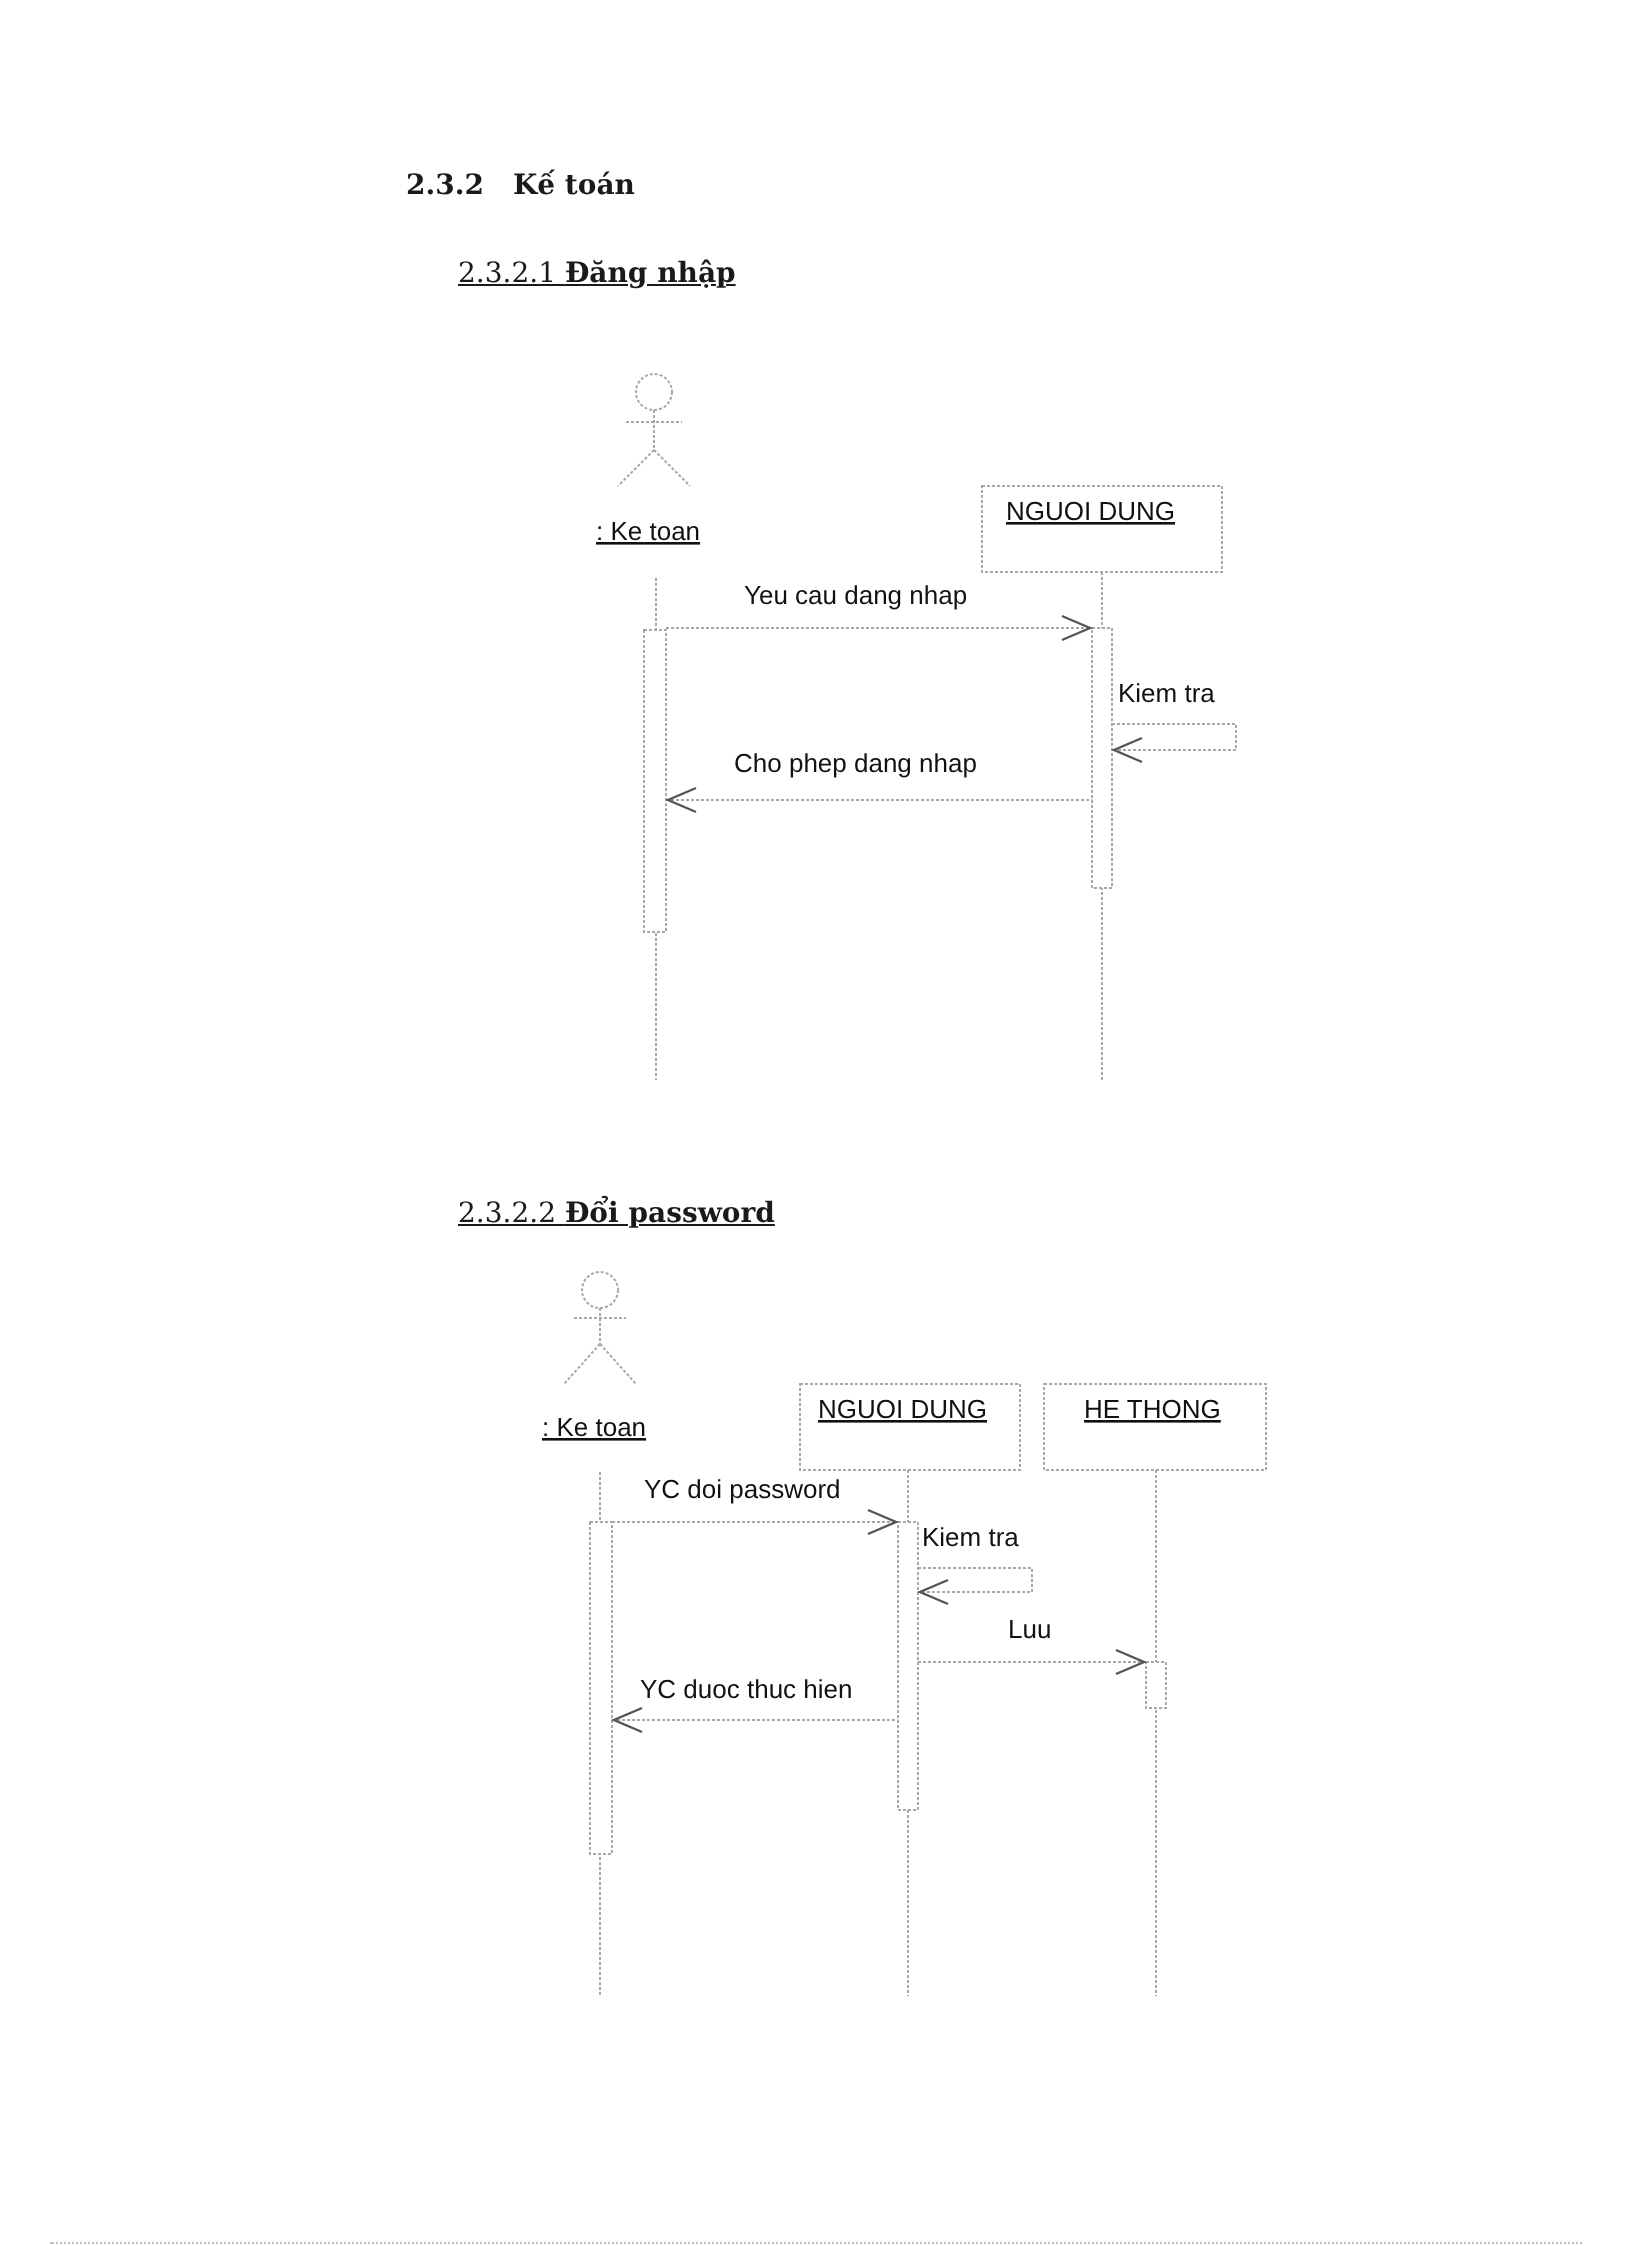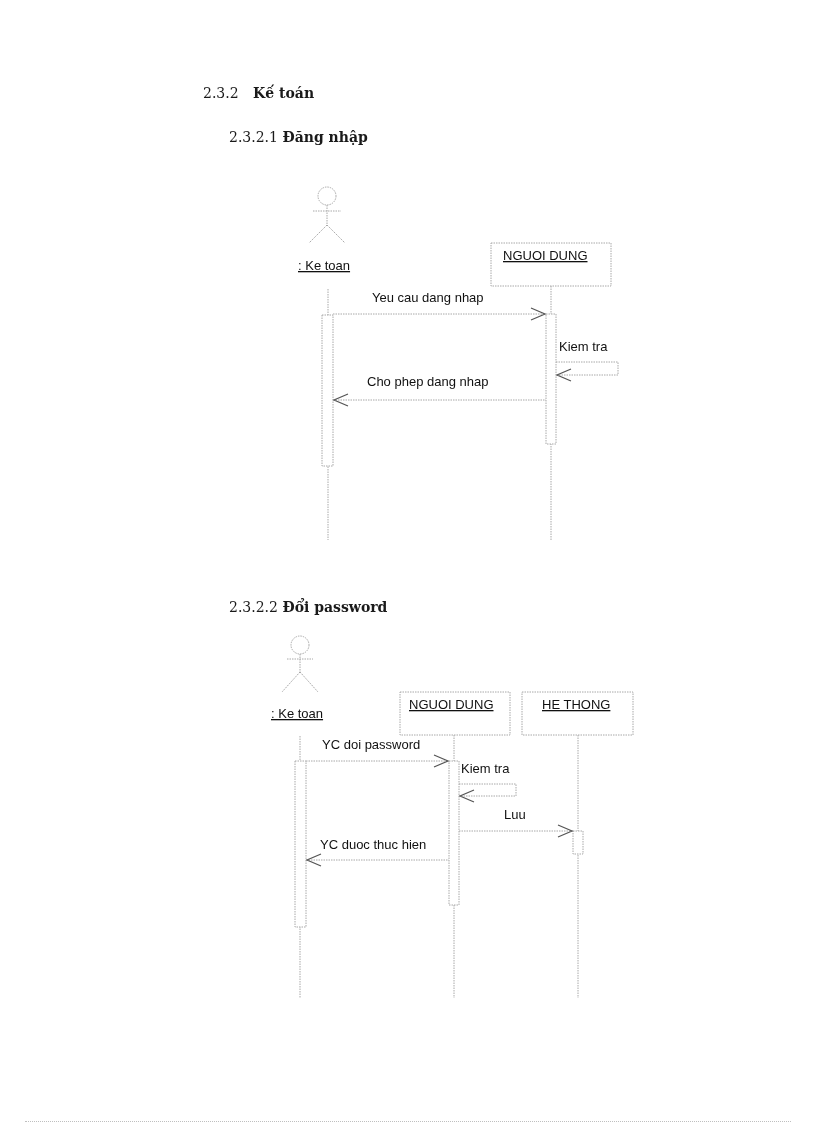--- a/index.html
+++ b/index.html
@@ -1,20 +1,20 @@
 <!DOCTYPE html>
 <html><head>
 <meta charset="utf-8">
 <style>
   html, body { margin: 0; padding: 0; background: #ffffff; }
   body { width: 816px; height: 1123px; position: relative; overflow: hidden; }
   .heading { position: absolute; font-family: "DejaVu Serif", "Liberation Serif", serif; color: #1a1a1a; }
   .h3 { left: 203px; top: 85px; font-size: 14px; }
-  .h3 .num { margin-right: 10px; }
-  .h4 { font-size: 14px; }
+  .h3 .num { margin-right: 10px; font-weight: bold; }
+  .h4 { font-size: 14px; text-decoration: underline; }
   .h4a { left: 229px; top: 129px; }
   .h4b { left: 229px; top: 599px; }
   .h3 .title, .h4 .title { font-weight: bold; margin-top: 12px; }
   svg.diag { position: absolute; left: 0; top: 0; }
   .lbl { font-family: "Liberation Sans", "DejaVu Sans", sans-serif; font-size: 13px; fill: #111; }
   .ul { text-decoration: underline; }
   .footer-line { position: absolute; left: 25px; right: 25px; top: 1121px; border-top: 1px dotted #bfbfbf; }
 </style>
 </head>
 <body>

